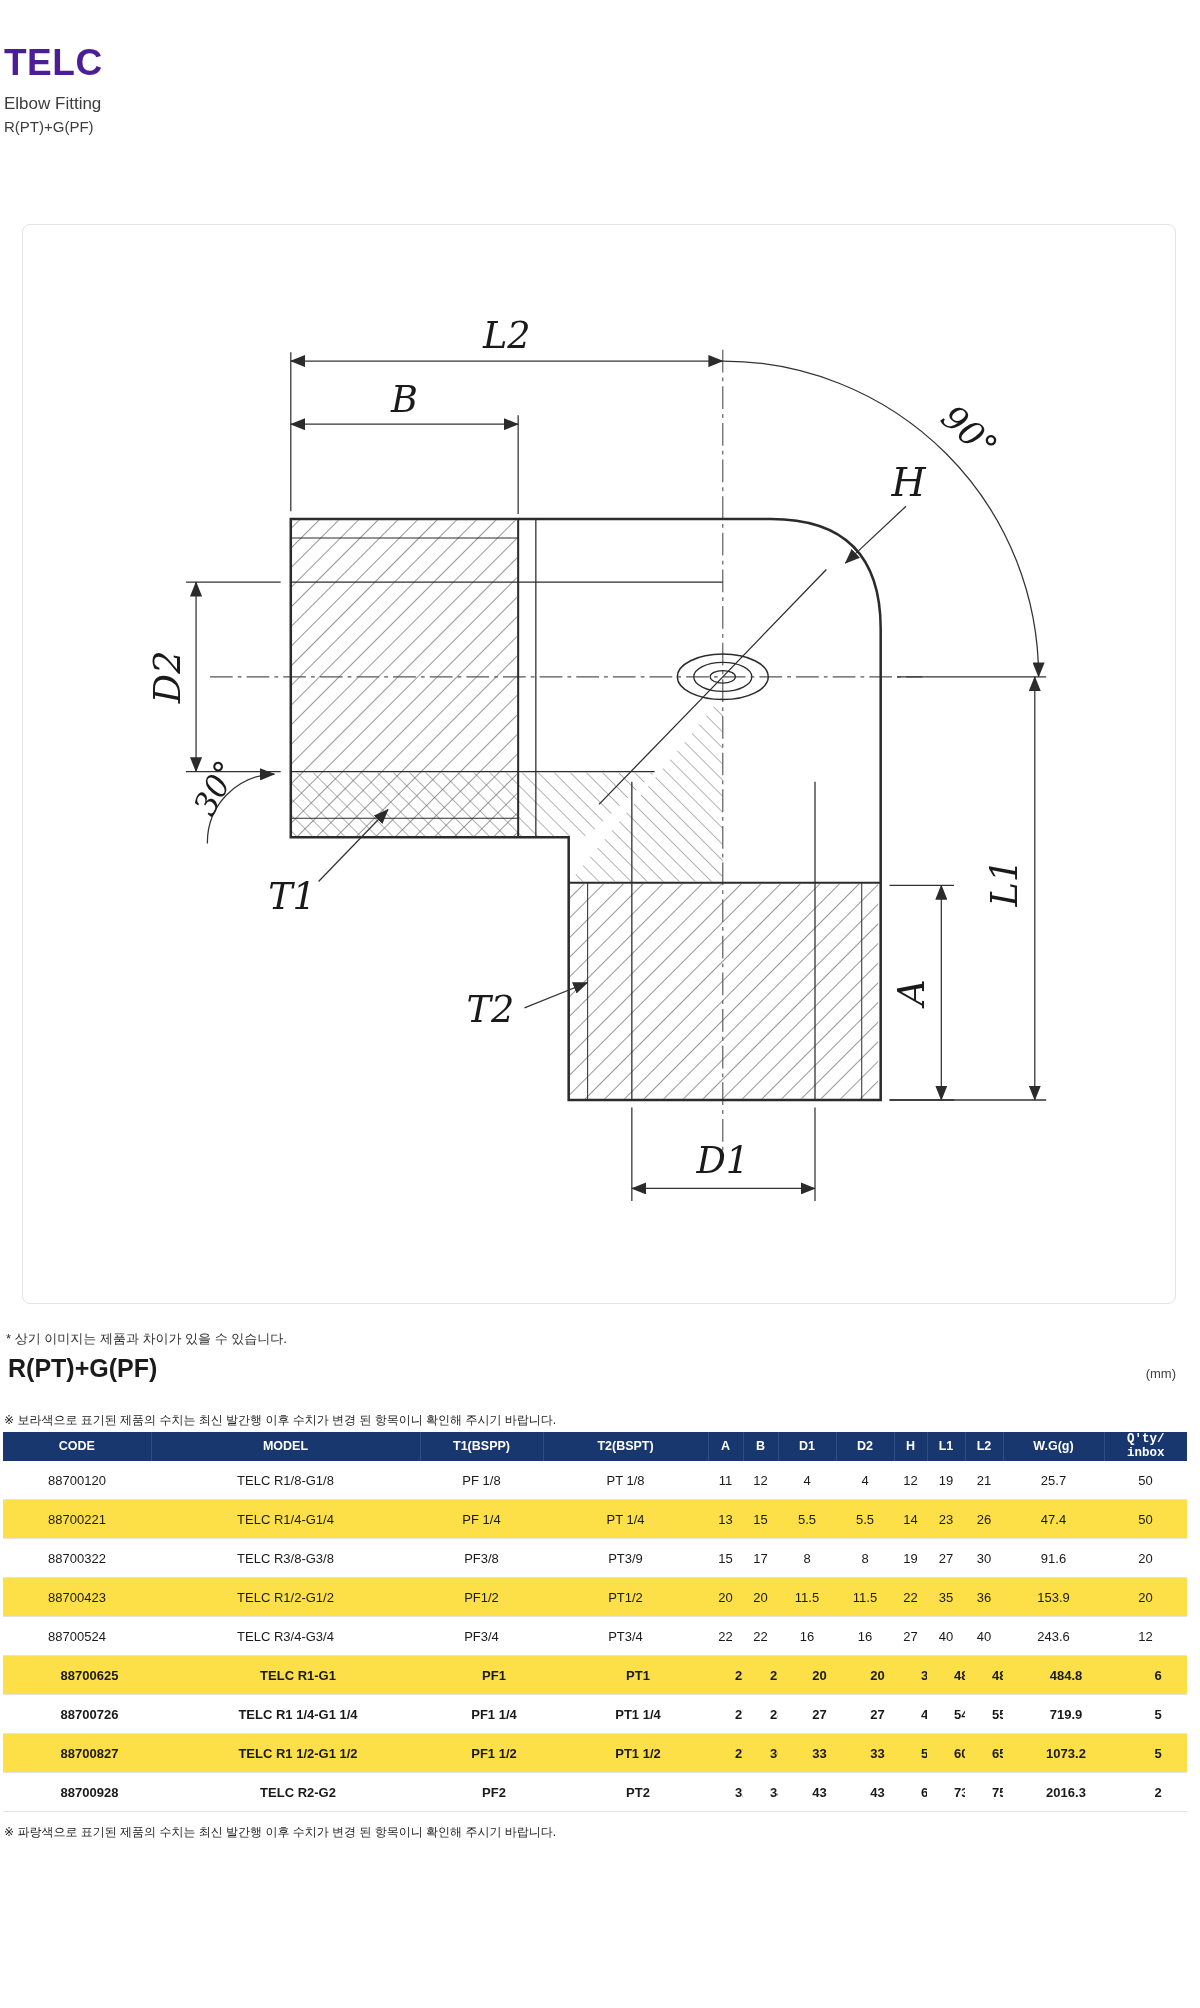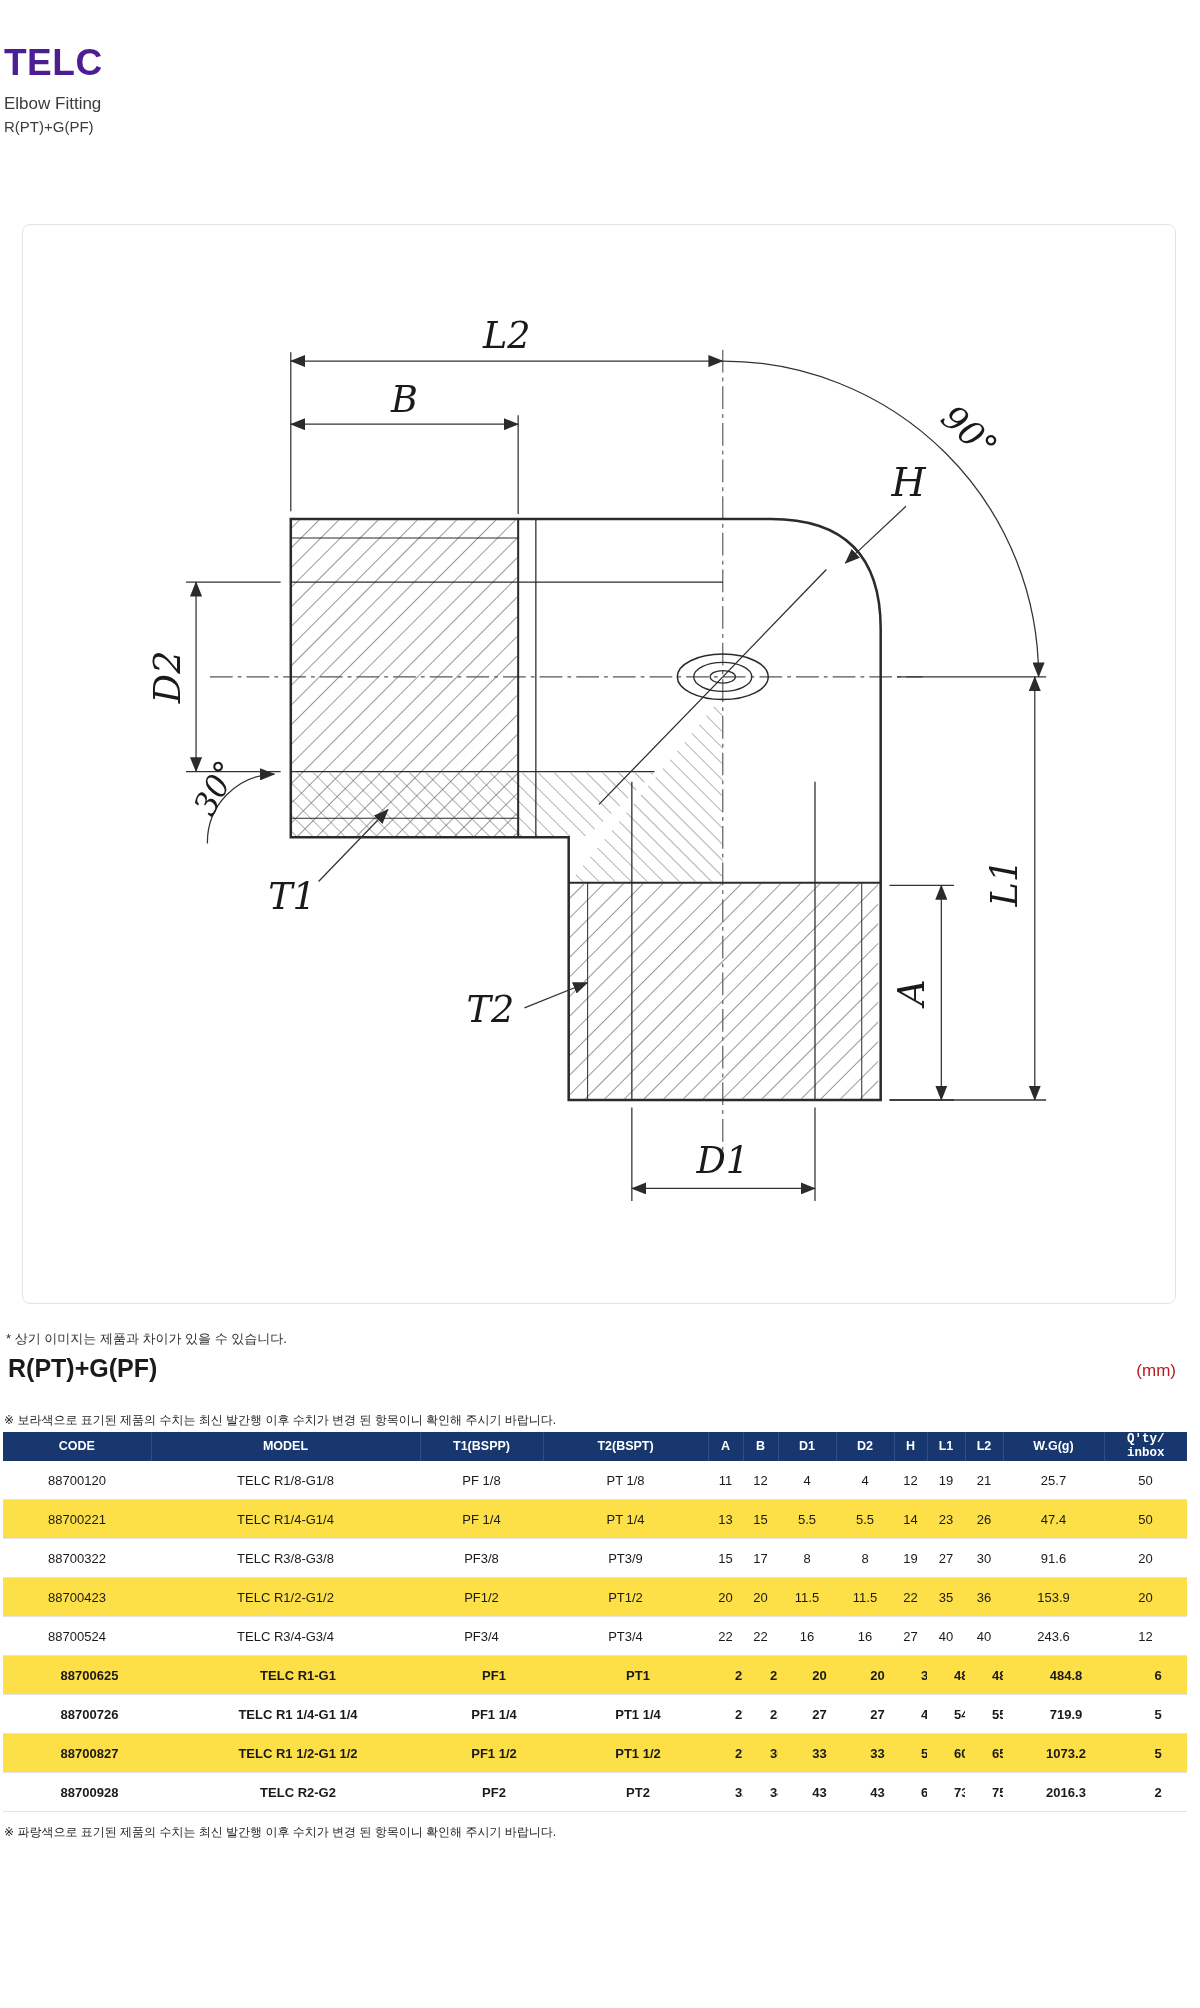--- a/index.html
+++ b/index.html
@@ -20,21 +20,21 @@
   }
   .diagram-box svg { display:block; width:100%; height:100%; }
 
   .img-note { position:absolute; left:6px; top:1316px; font-size:13px; color:#2e2e2e;margin-top:14px; }
 
   .section-head {
     position:absolute; left:8px; top:1354px; width:1168px;
     display:flex; align-items:flex-end; justify-content:space-between;
   }
   .section-title { font-size:25px; font-weight:700; color:#1b1b1b; }
-  .unit-label { font-size:17px; color:#b91c1c; padding-bottom:2px; }
+  .unit-label { font-size:13px; color:#404040; padding-bottom:2px; }
 
   .note { position:absolute; left:4px; font-size:12px; color:#222; }
   .note-top { top:1412px; }
   .note-bottom { top:1824px; }
 
   table.spec {
     position:absolute; left:3px; top:1432px; width:1184px;
     border-collapse:collapse; table-layout:fixed;
   }
   .spec th {

